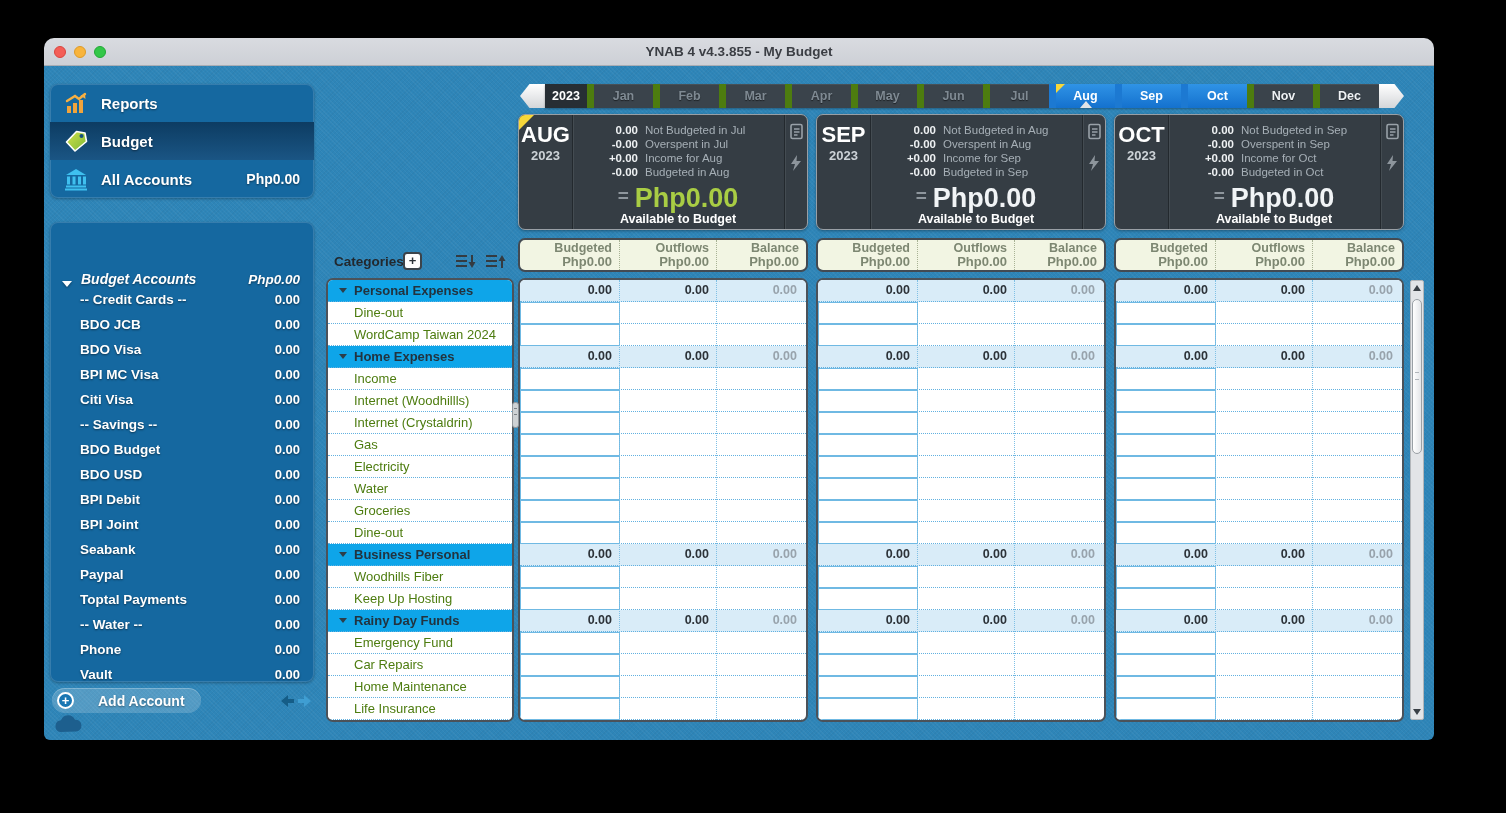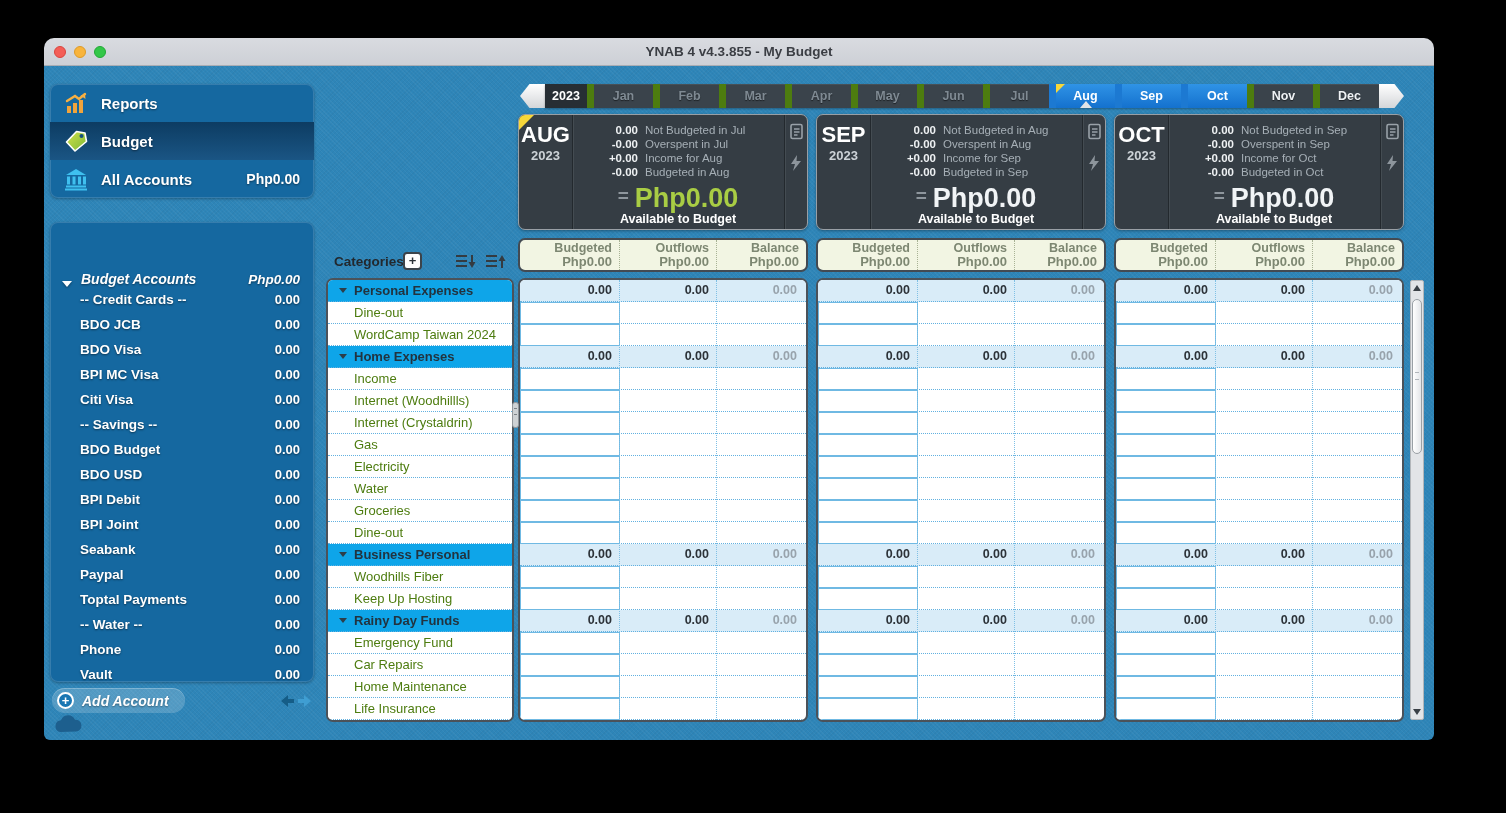--- a/index.html
+++ b/index.html
@@ -43,22 +43,22 @@
     font-size:13.5px; text-shadow:0 1px 2px rgba(0,0,0,.45); }
   .acct-row { height:25px; display:flex; align-items:center; padding:0 14px 0 30px; }
   .acct-name { color:#fff; font-weight:bold; font-size:13.5px; text-shadow:0 1px 2px rgba(0,0,0,.5); }
   .acct-val { margin-left:auto; color:#fff; font-weight:bold; font-size:13px; text-shadow:0 1px 2px rgba(0,0,0,.5); }
   #add-account { position:absolute; left:8px; top:622px; height:25px; display:flex; align-items:center;
     padding:0 16px 0 5px; background:rgba(255,255,255,.18); border-radius:13px;
     box-shadow:inset 0 1px 0 rgba(255,255,255,.25); }
   #add-account .plus-circle { width:17px; height:17px; border-radius:50%; background:#1a77b3;
     border:2px solid #fff; color:#fff; font-weight:bold; font-size:13px; line-height:13px;
     text-align:center; }
-  #add-account .add-label { color:#fff; font-weight:bold; font-size:14px; margin-left:8px;
-    text-shadow:0 1px 2px rgba(0,0,0,.4);font-style:italic; }
+  #add-account .add-label { color:#fff; font-weight:bold; font-size:14px; margin-left:24px;
+    text-shadow:0 1px 2px rgba(0,0,0,.4); }
 
   
   #tab-prev, #tab-next { position:absolute; top:18px; width:25px; height:24px;
     background:linear-gradient(#ffffff,#d4d6d9); }
   #tab-prev { left:476px; clip-path:polygon(38% 0,100% 0,100% 100%,38% 100%,0 50%); }
   #tab-next { left:1335px; clip-path:polygon(0 0,62% 0,100% 50%,62% 100%,0 100%); }
   #tab-strip { position:absolute; left:501px; top:18px; width:834px; height:24px;
     background:#3a434b; display:flex; box-shadow:inset 0 1px 0 rgba(255,255,255,.07), 0 1px 2px rgba(0,0,0,.3); }
   .tab { flex:0 0 66px; line-height:24px; text-align:center; font-size:12.5px; font-weight:bold;
     border-left:7px solid #4d7c0f; position:relative; color:#eef2f5; }

